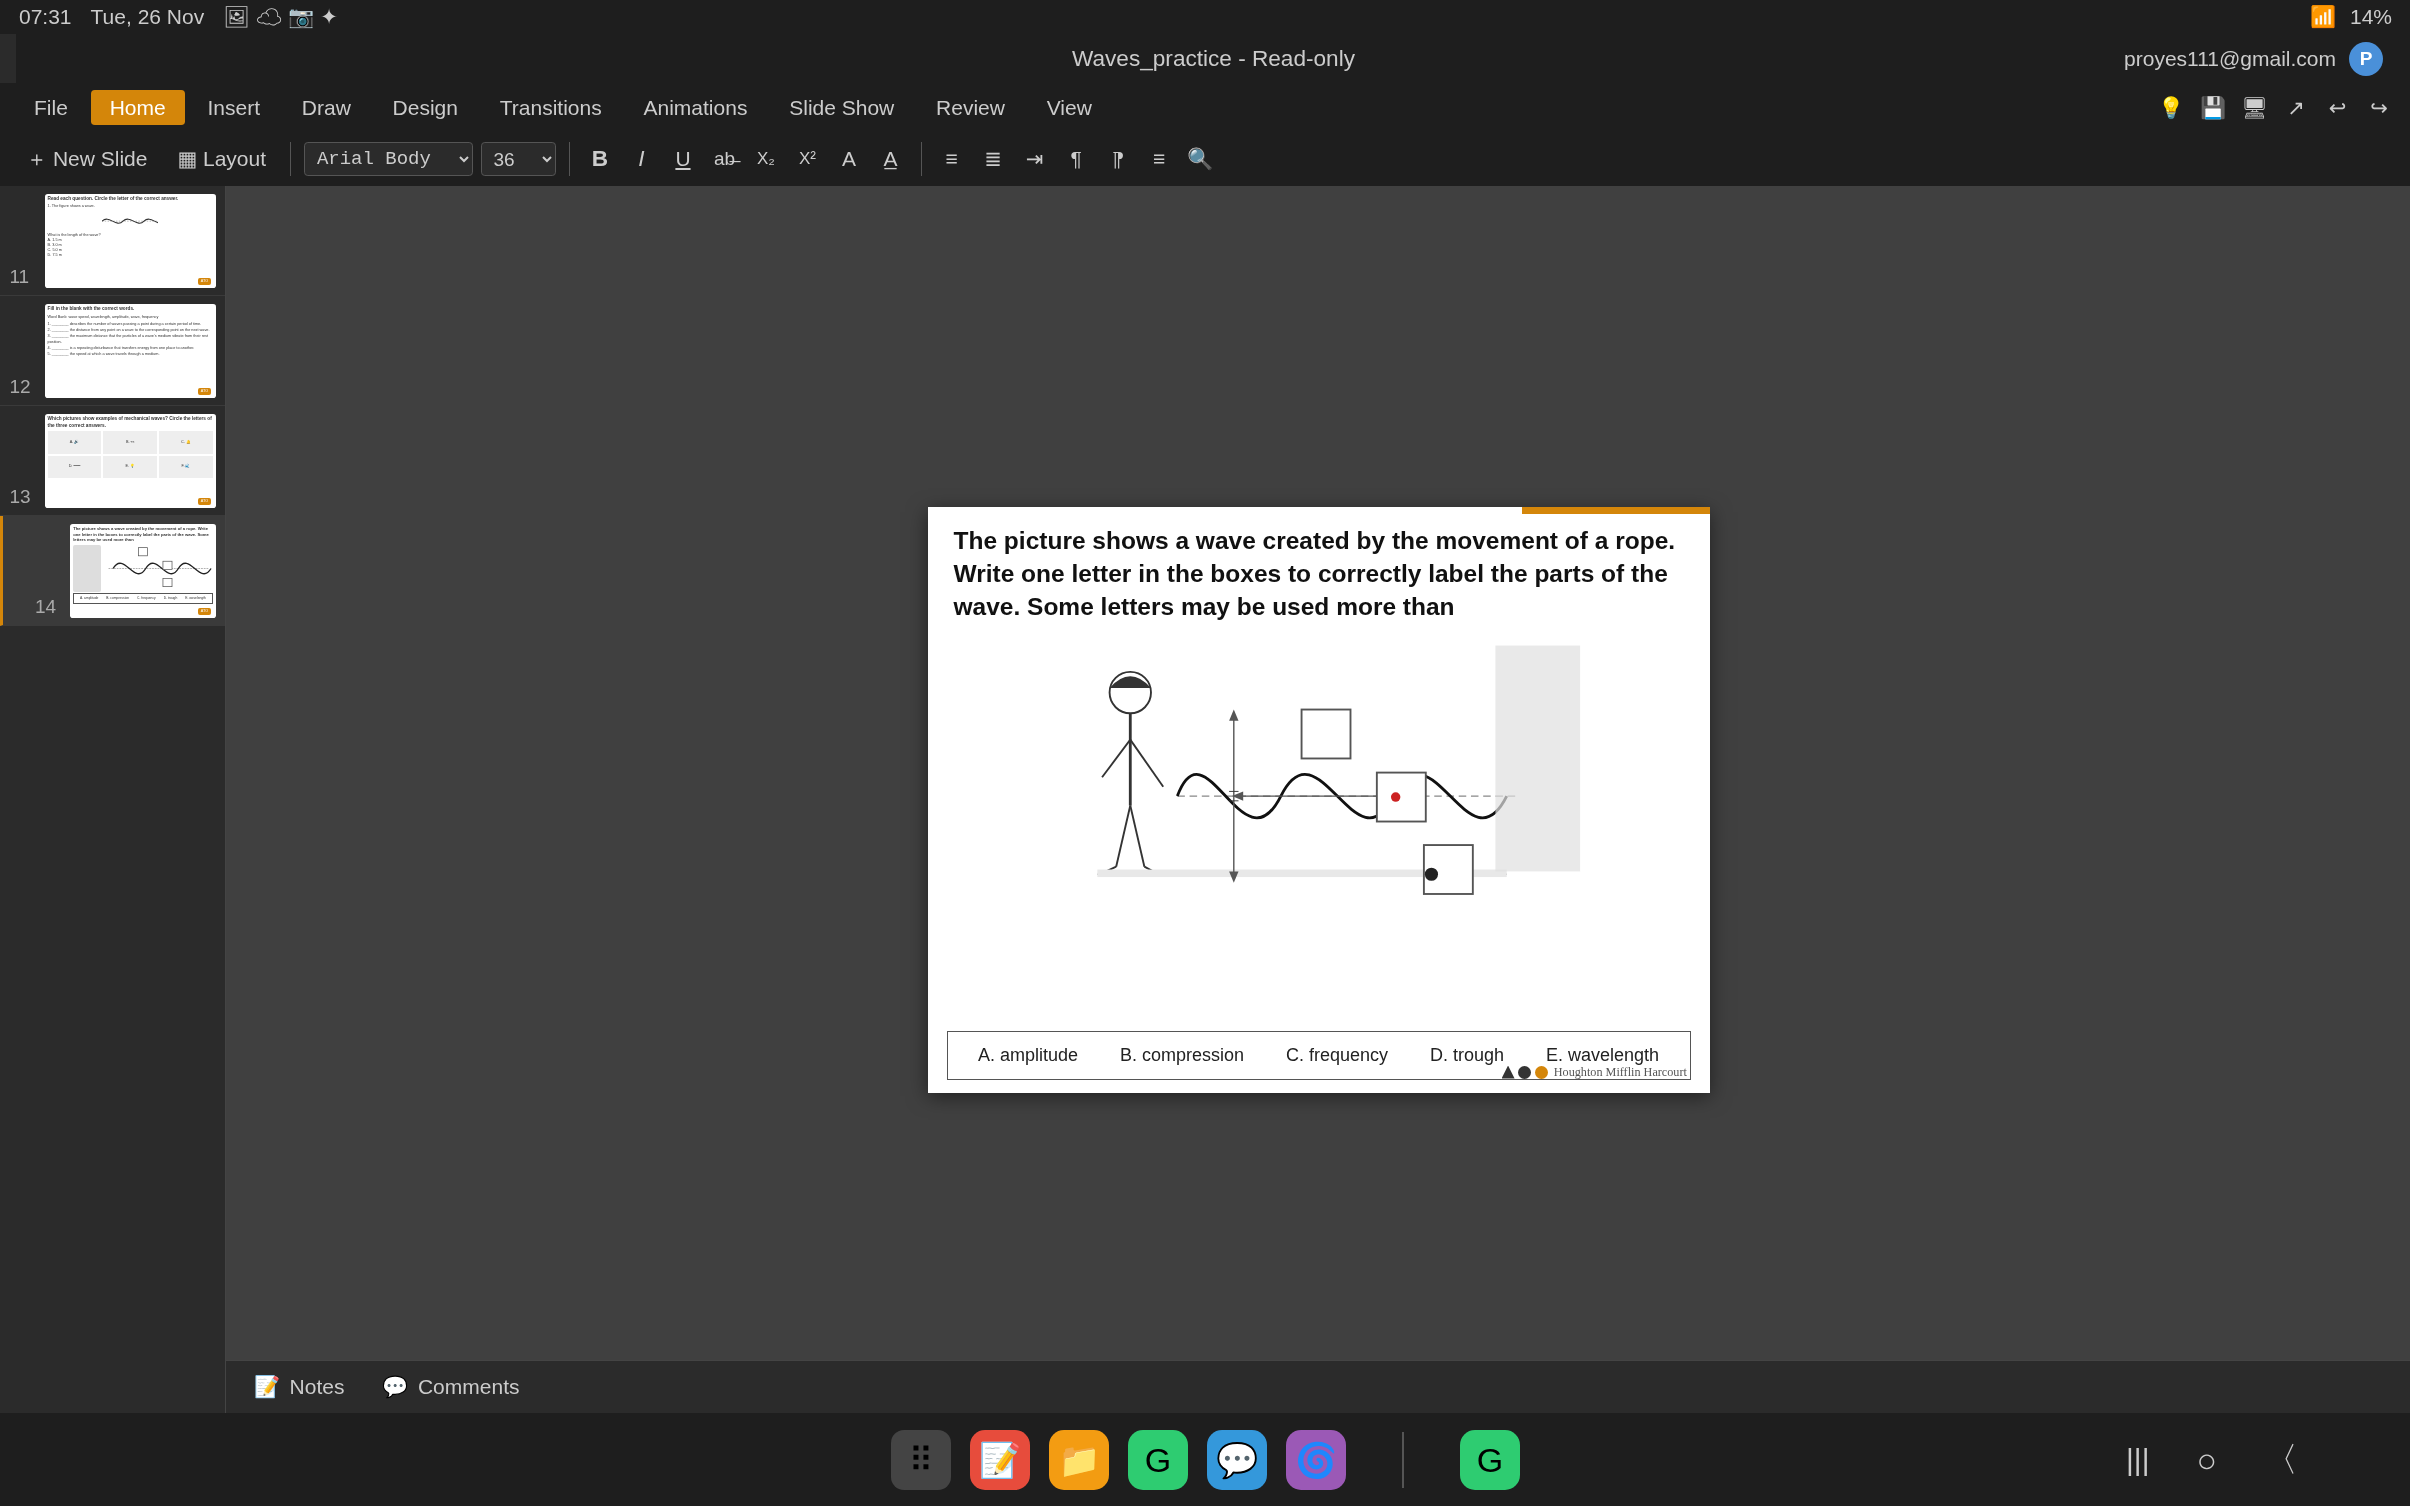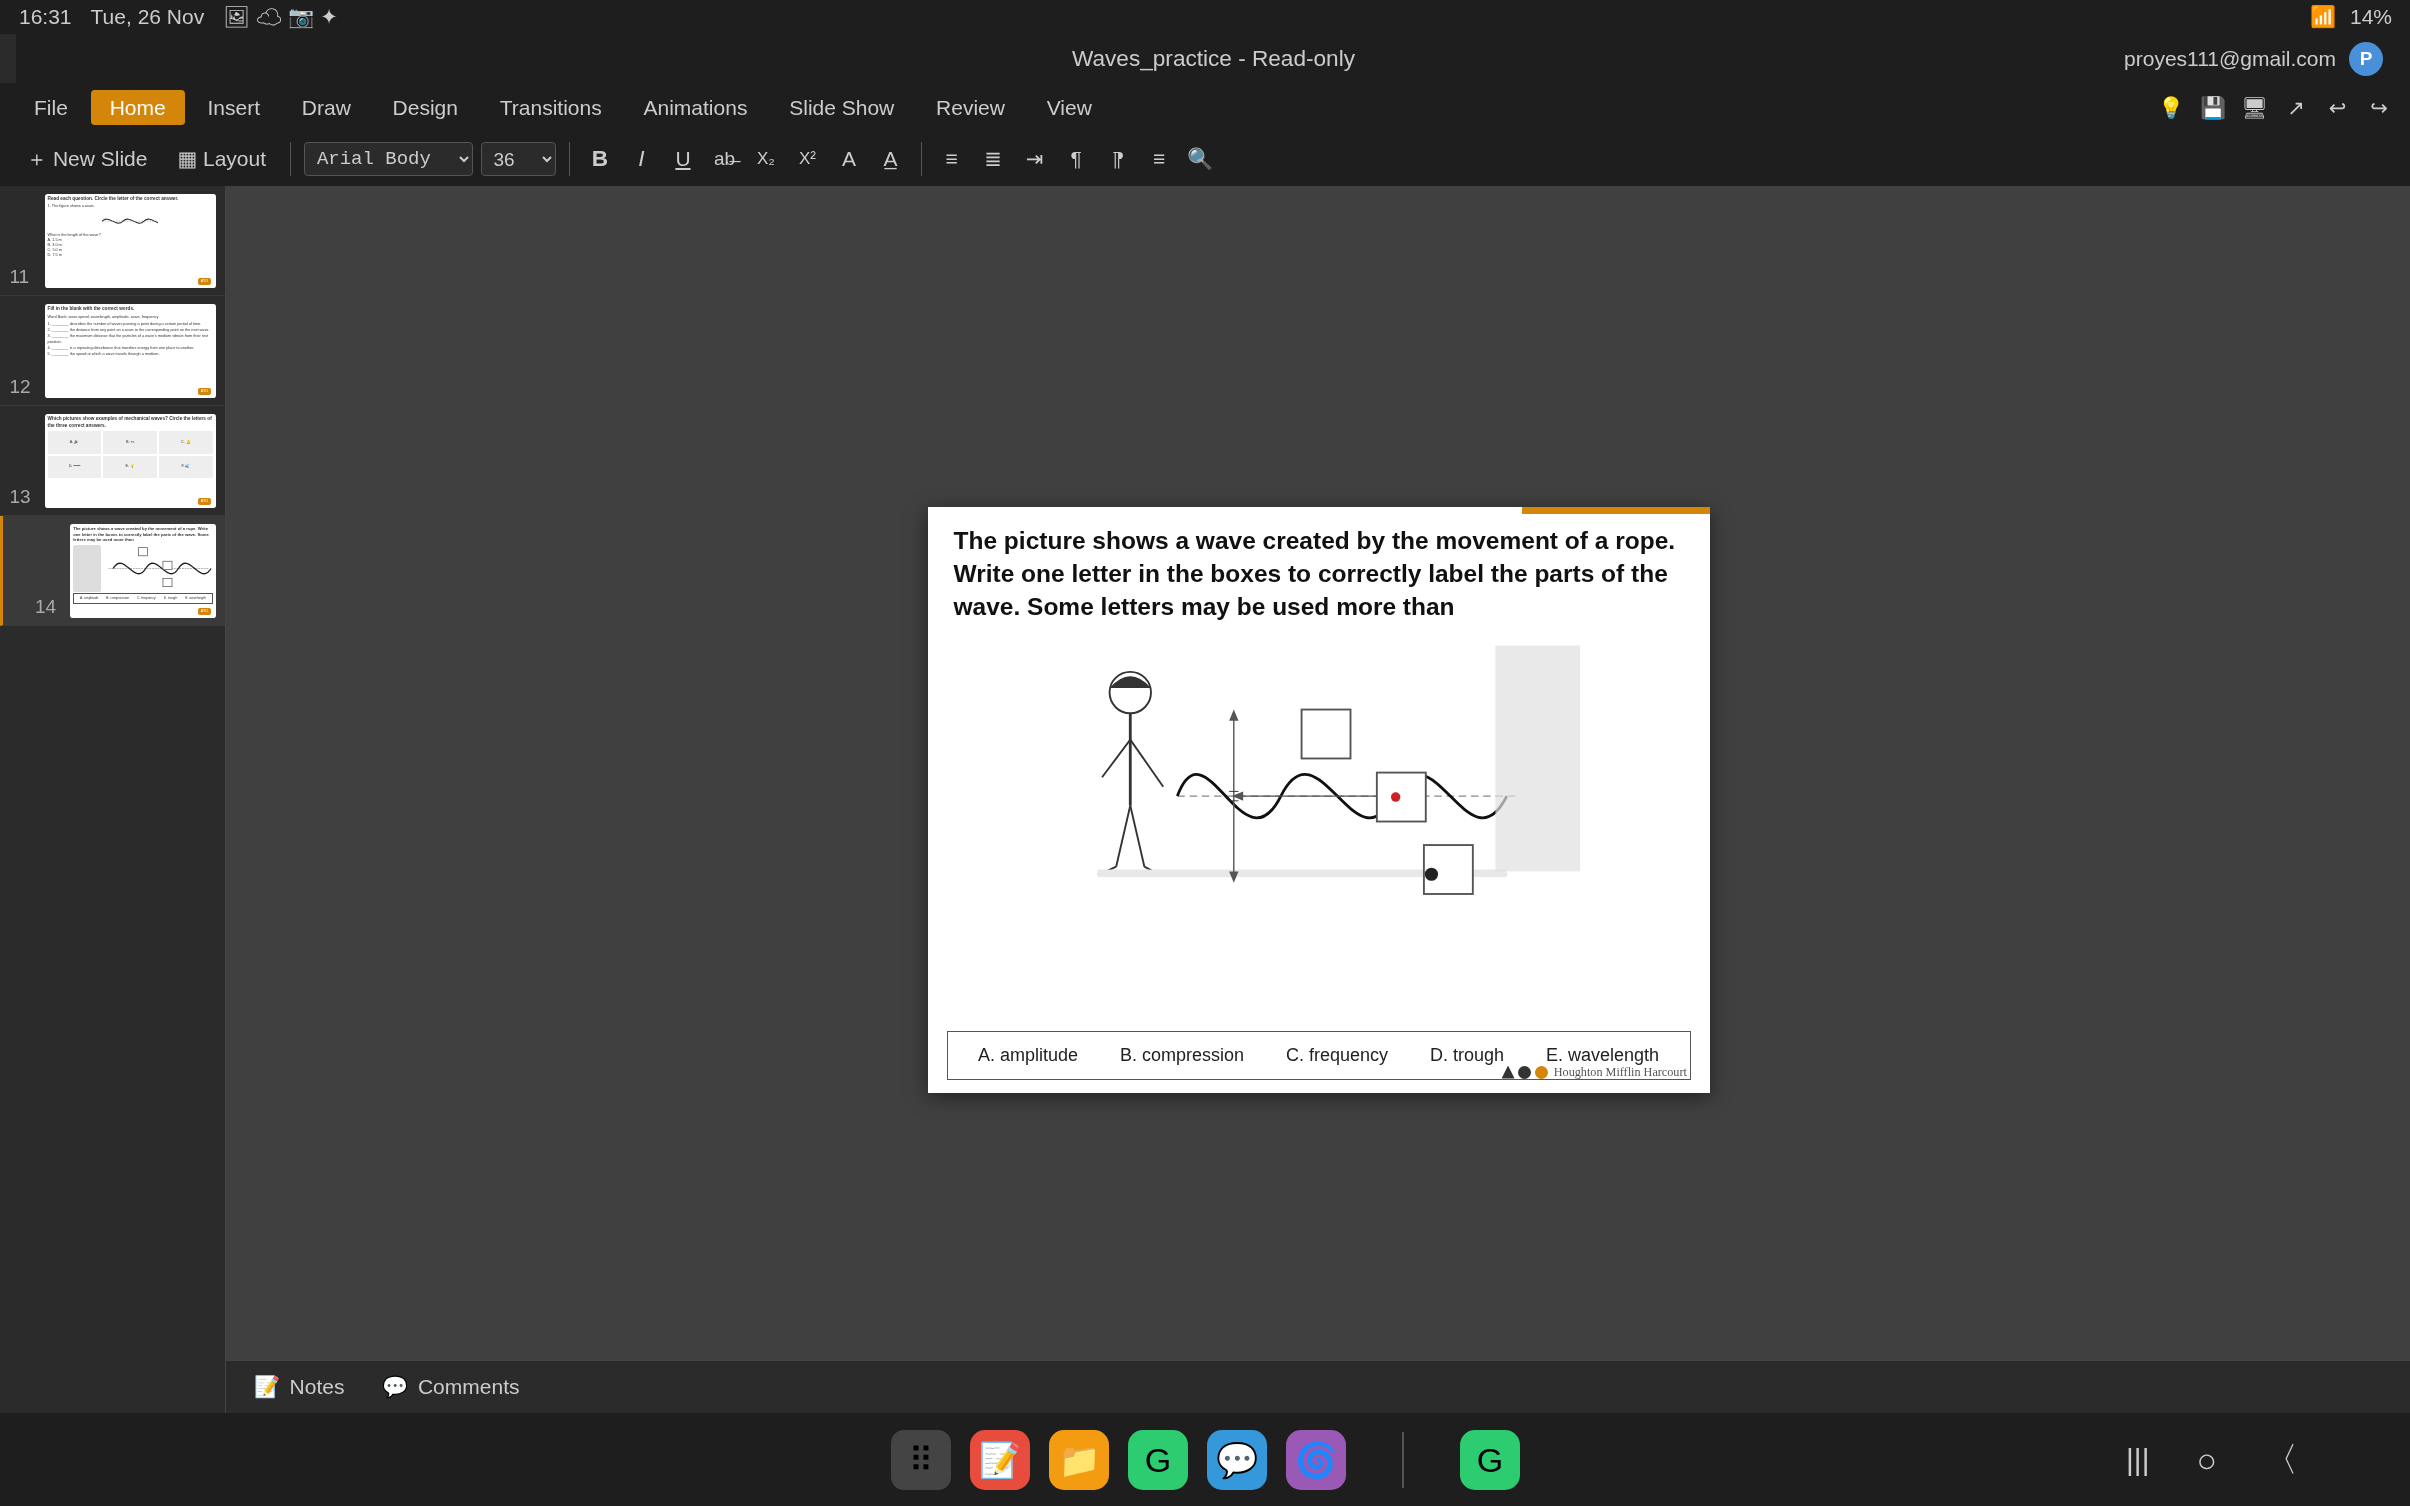--- a/index.html
+++ b/index.html
@@ -140,21 +140,21 @@
       width: 169px; height: 34px; background: #2b2b2b;
       color: #ccc; border: 0.9px solid #555; border-radius: 3.8px;
       font-size: 19px; padding: 0 7.5px; cursor: pointer; font-family: Liberation Mono, monospace;
     }
   </style>
 </head>
 <body>
 
 <div class="status-bar">
   <div class="status-bar-left">
-    <span>16:31</span>
+    <span>07:31</span>
     <span>Tue, 26 Nov</span>
     <span>🖼 ☁ 📷 ✦</span>
   </div>
   <div class="status-bar-right">
     <span>📶</span>
     <span>14%</span>
   </div>
 </div>
 
 <div class="title-bar">

